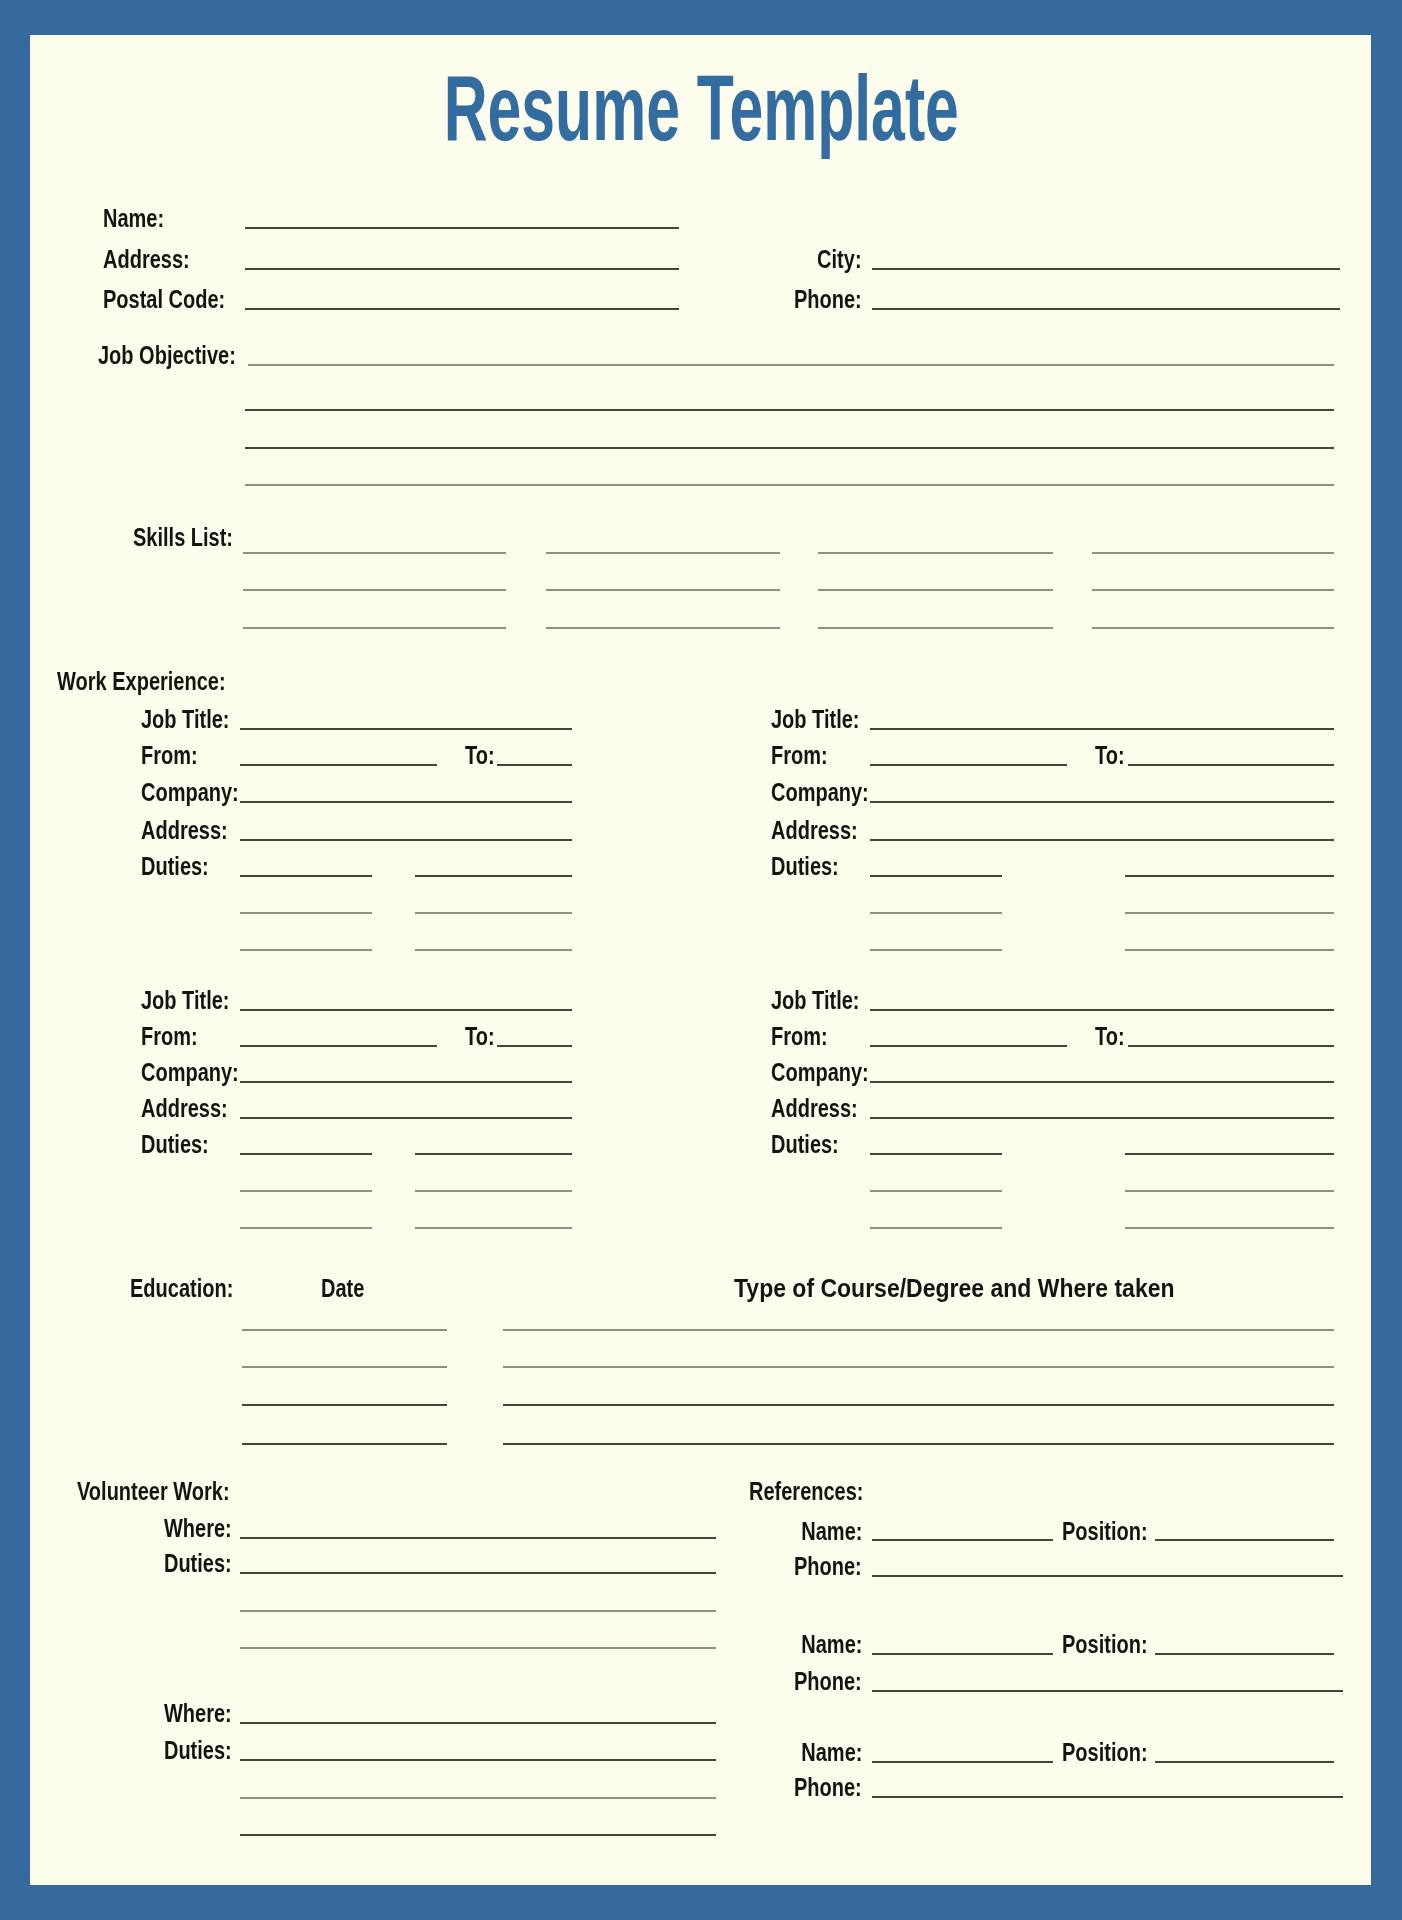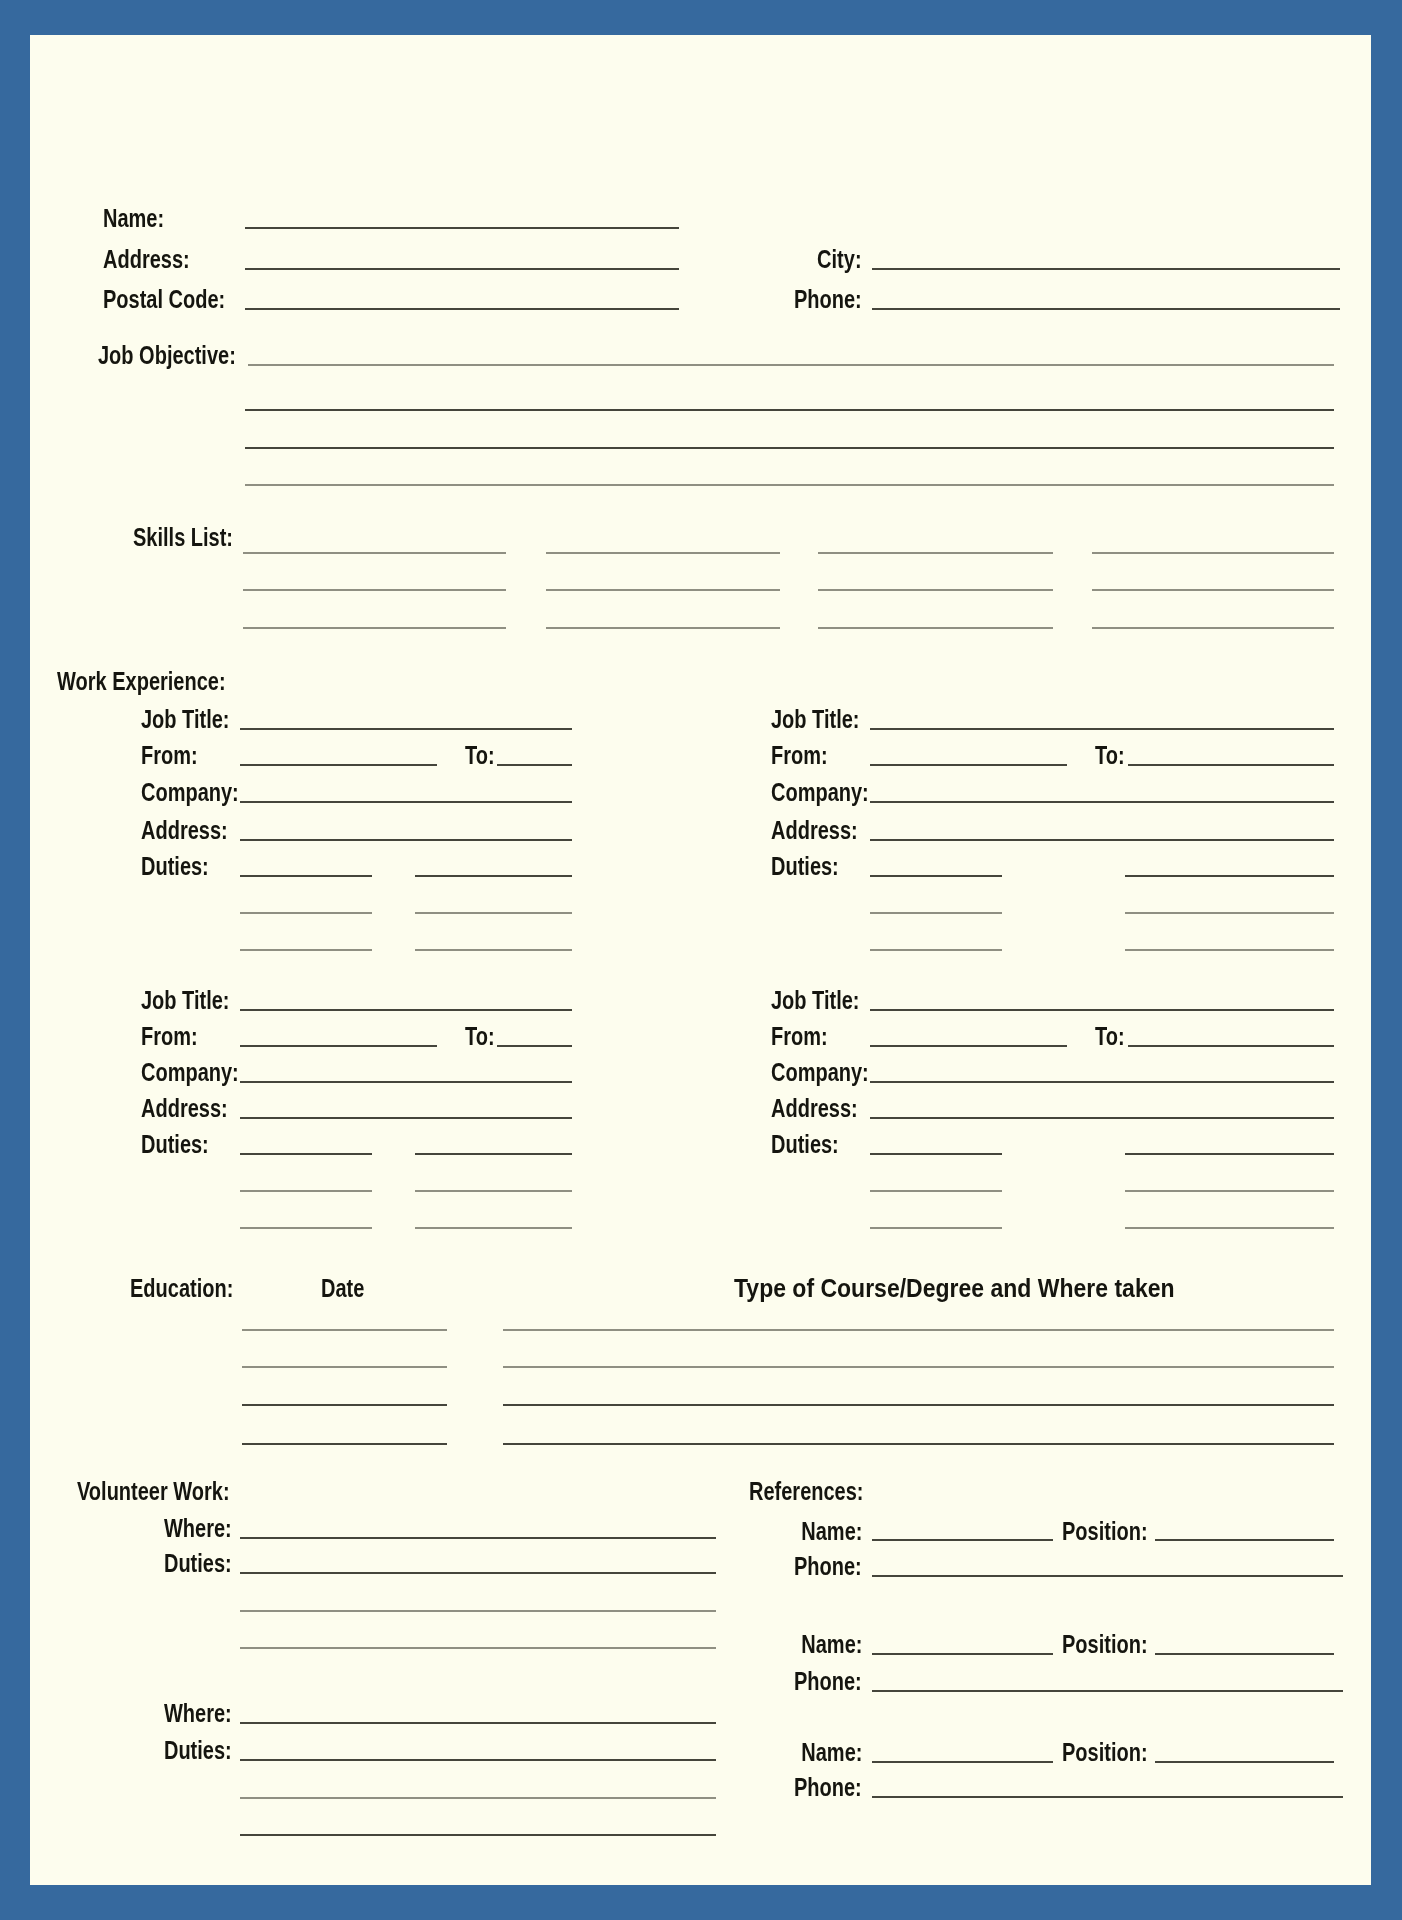--- a/index.html
+++ b/index.html
@@ -15,20 +15,21 @@
   .lb.wide{transform:scaleX(.92);}
   .ln{position:absolute;height:2px;background:#45453b;}
   .ln.lt{background:#8f8f82;}
 </style>
 </head>
 <body>
 
 <div class="frame">
   <div class="sheet"></div>
 
+  <div class="title"><span>Resume Template</span></div>
 
   <div>
     <span class="lb" style="left:103px;top:203px">Name:</span>
     <div class="ln" style="left:245px;top:227px;width:434px"></div>
     <span class="lb" style="left:103px;top:244px">Address:</span>
     <div class="ln" style="left:245px;top:268px;width:434px"></div>
     <span class="lb" style="left:103px;top:284px">Postal Code:</span>
     <div class="ln" style="left:245px;top:308px;width:434px"></div>
     <span class="lb ra" style="right:540px;top:244px">City:</span>
     <div class="ln" style="left:872px;top:268px;width:468px"></div>

